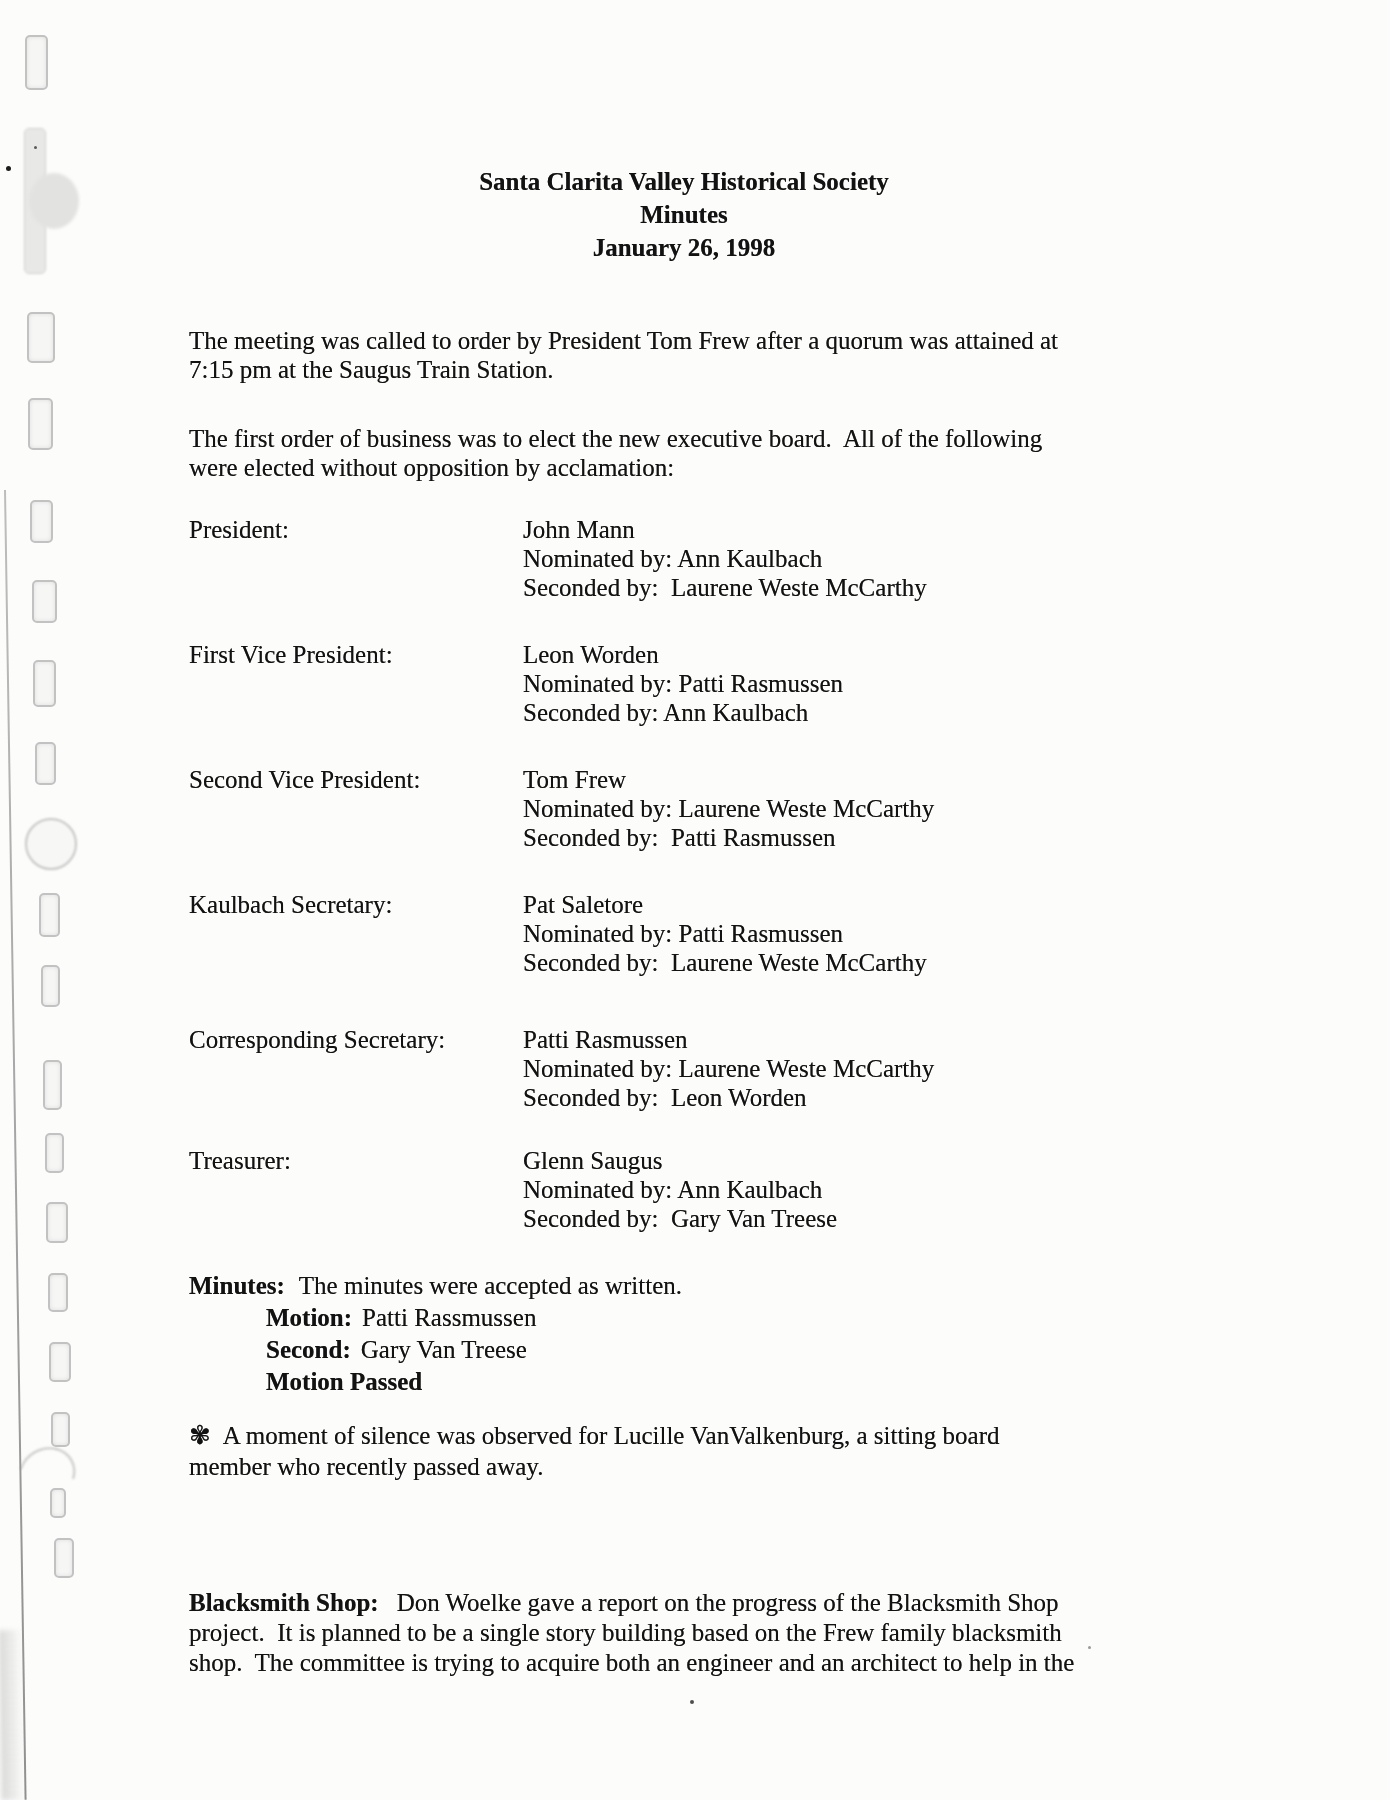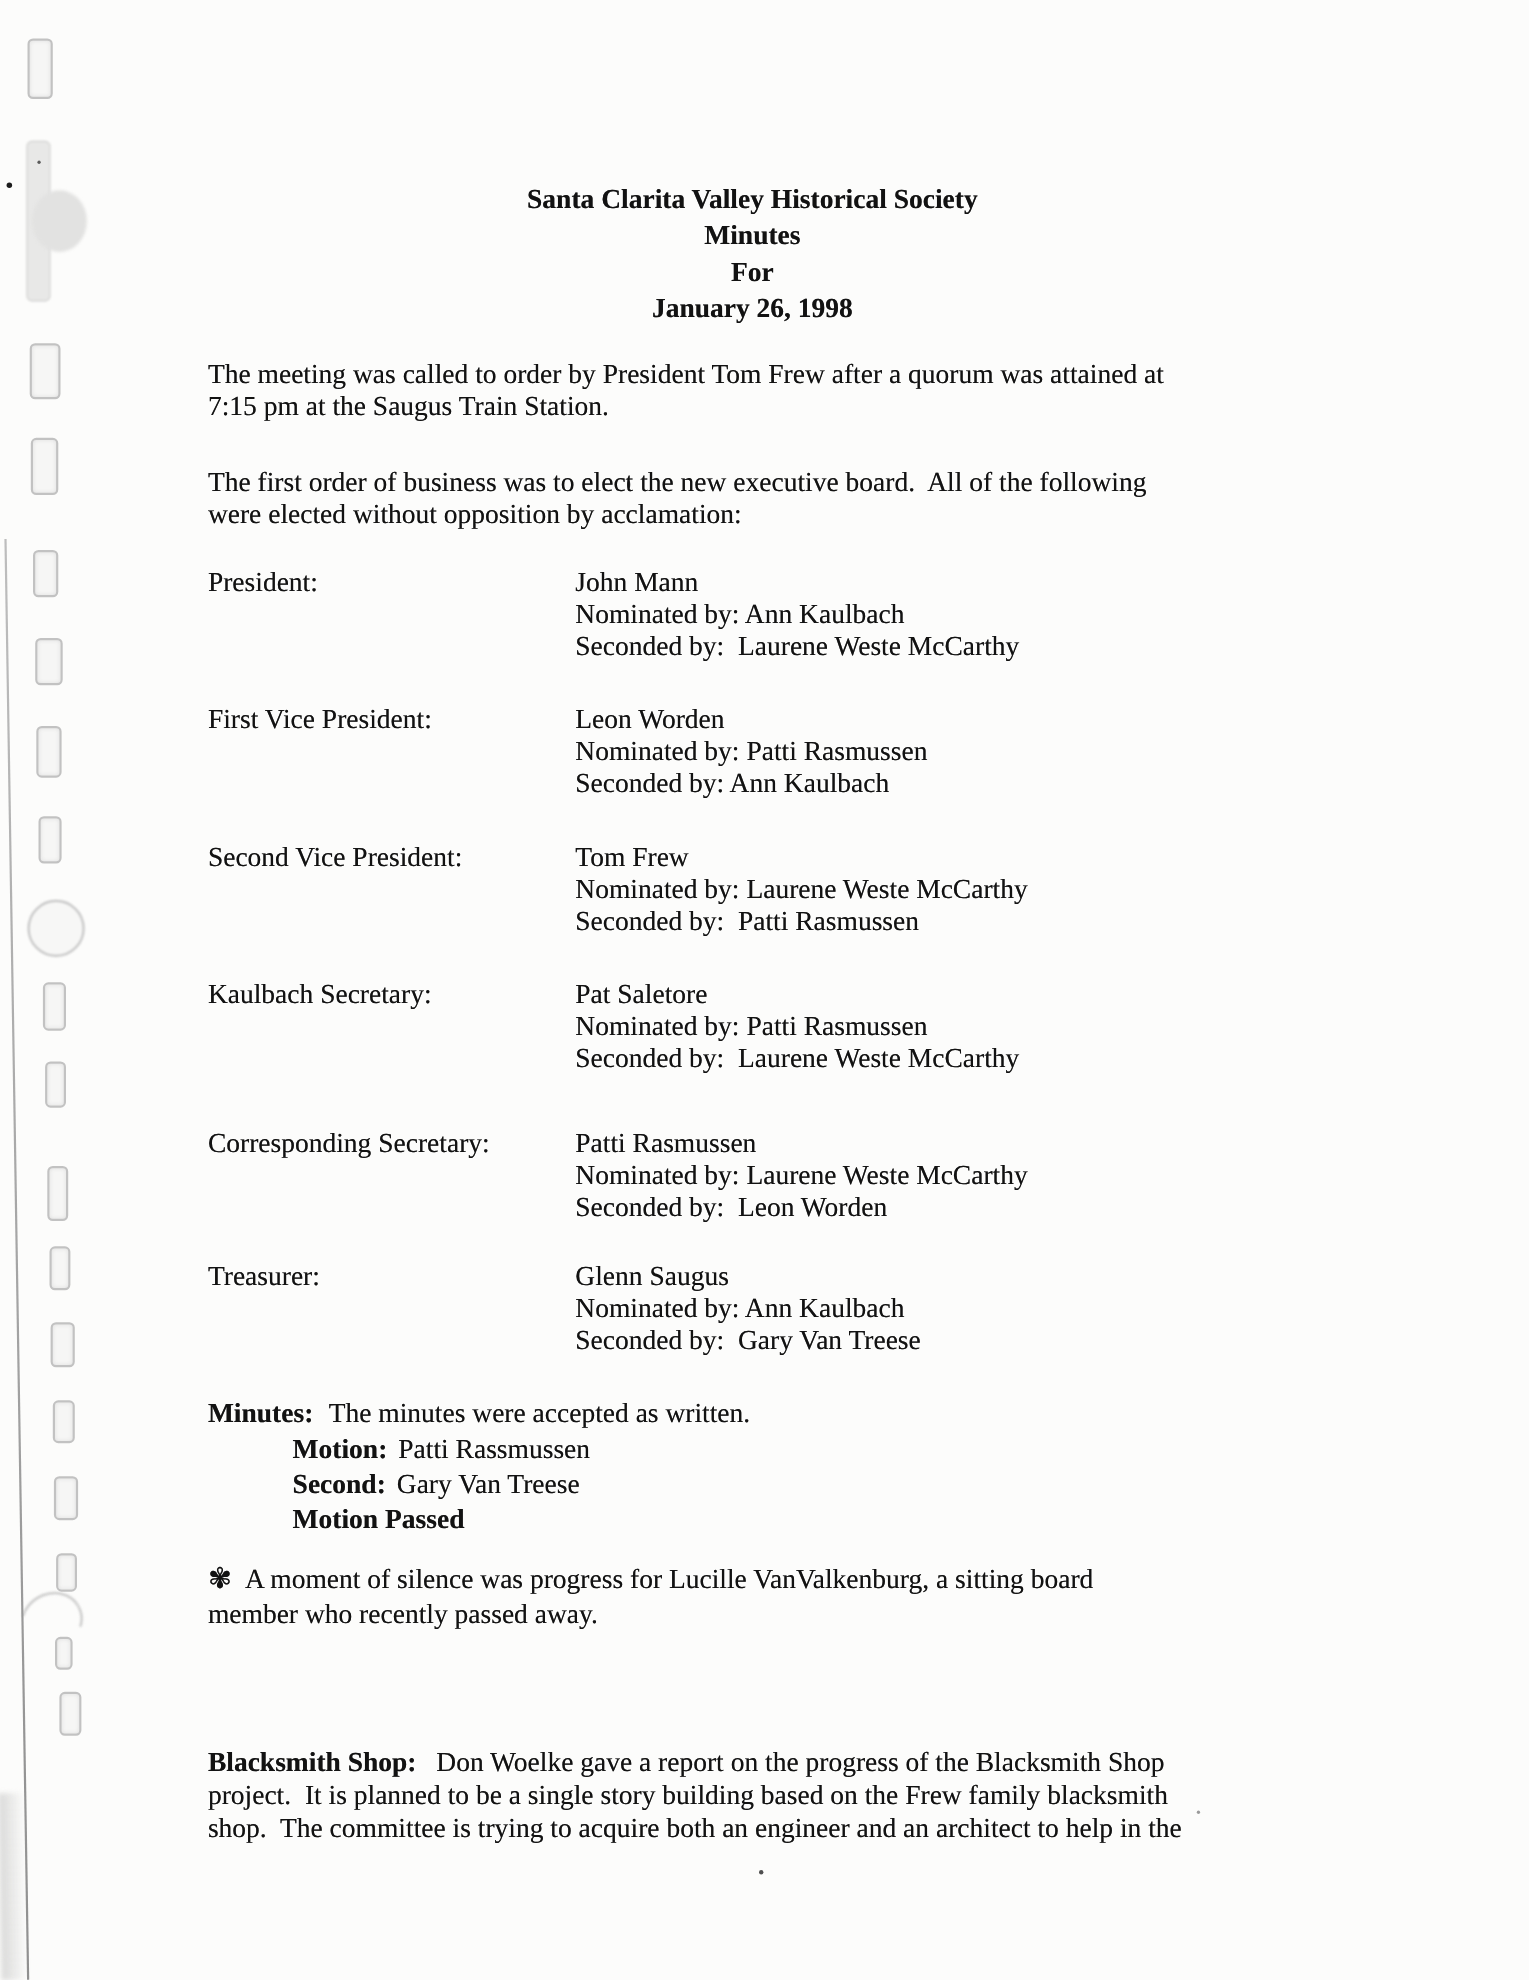--- a/index.html
+++ b/index.html
@@ -87,21 +87,20 @@
       <div class="art art-dot" style="left: 570px; top: 437px; width: 3px; height: 7px; background: rgb(74, 74, 74);"></div>
       <div class="art art-dot" style="left: 690px; top: 1700px; width: 4px; height: 4px; background: rgb(79, 79, 79);"></div>
       <div class="art art-dot" style="left: 1088px; top: 1646px; width: 3px; height: 3px; background: rgb(154, 154, 154);"></div>
     </div>
 
   <div class="content">
 
     <header class="sec title-block" style="top:165px">
       <div class="line">Santa Clarita Valley Historical Society</div>
       <div class="line">Minutes</div>
-      <div class="line">For</div>
       <div class="line">January 26, 1998</div>
     </header>
 
     <section class="sec" style="top:326px">
       <div class="line">The meeting was called to order by President Tom Frew after a quorum was attained at</div>
       <div class="line">7:15 pm at the Saugus Train Station.</div>
     </section>
 
     <section class="sec" style="top:424px">
       <div class="line">The first order of business was to elect the new executive board.  All of the following</div>
@@ -166,21 +165,21 @@
       </section>
 
     <section class="sec sec-minutes" style="top:1270px">
       <div class="line"><span class="b gap14">Minutes:</span><span>The minutes were accepted as written.</span></div>
       <div class="line ind"><span class="b gap10">Motion:</span><span>Patti Rassmussen</span></div>
       <div class="line ind"><span class="b gap10">Second:</span><span>Gary Van Treese</span></div>
       <div class="line ind b">Motion Passed</div>
     </section>
 
     <section class="sec sec-silence" style="top:1420px">
-      <div class="line"><span class="flower">✾</span><span>A moment of silence was progress for Lucille VanValkenburg, a sitting board</span></div>
+      <div class="line"><span class="flower">✾</span><span>A moment of silence was observed for Lucille VanValkenburg, a sitting board</span></div>
       <div class="line">member who recently passed away.</div>
     </section>
 
     <section class="sec sec-blacksmith" style="top:1588px">
       <div class="line"><span class="b gap18">Blacksmith Shop:</span><span>Don Woelke gave a report on the progress of the Blacksmith Shop</span></div>
       <div class="line">project.  It is planned to be a single story building based on the Frew family blacksmith</div>
       <div class="line">shop.  The committee is trying to acquire both an engineer and an architect to help in the</div>
     </section>
 
   </div>

